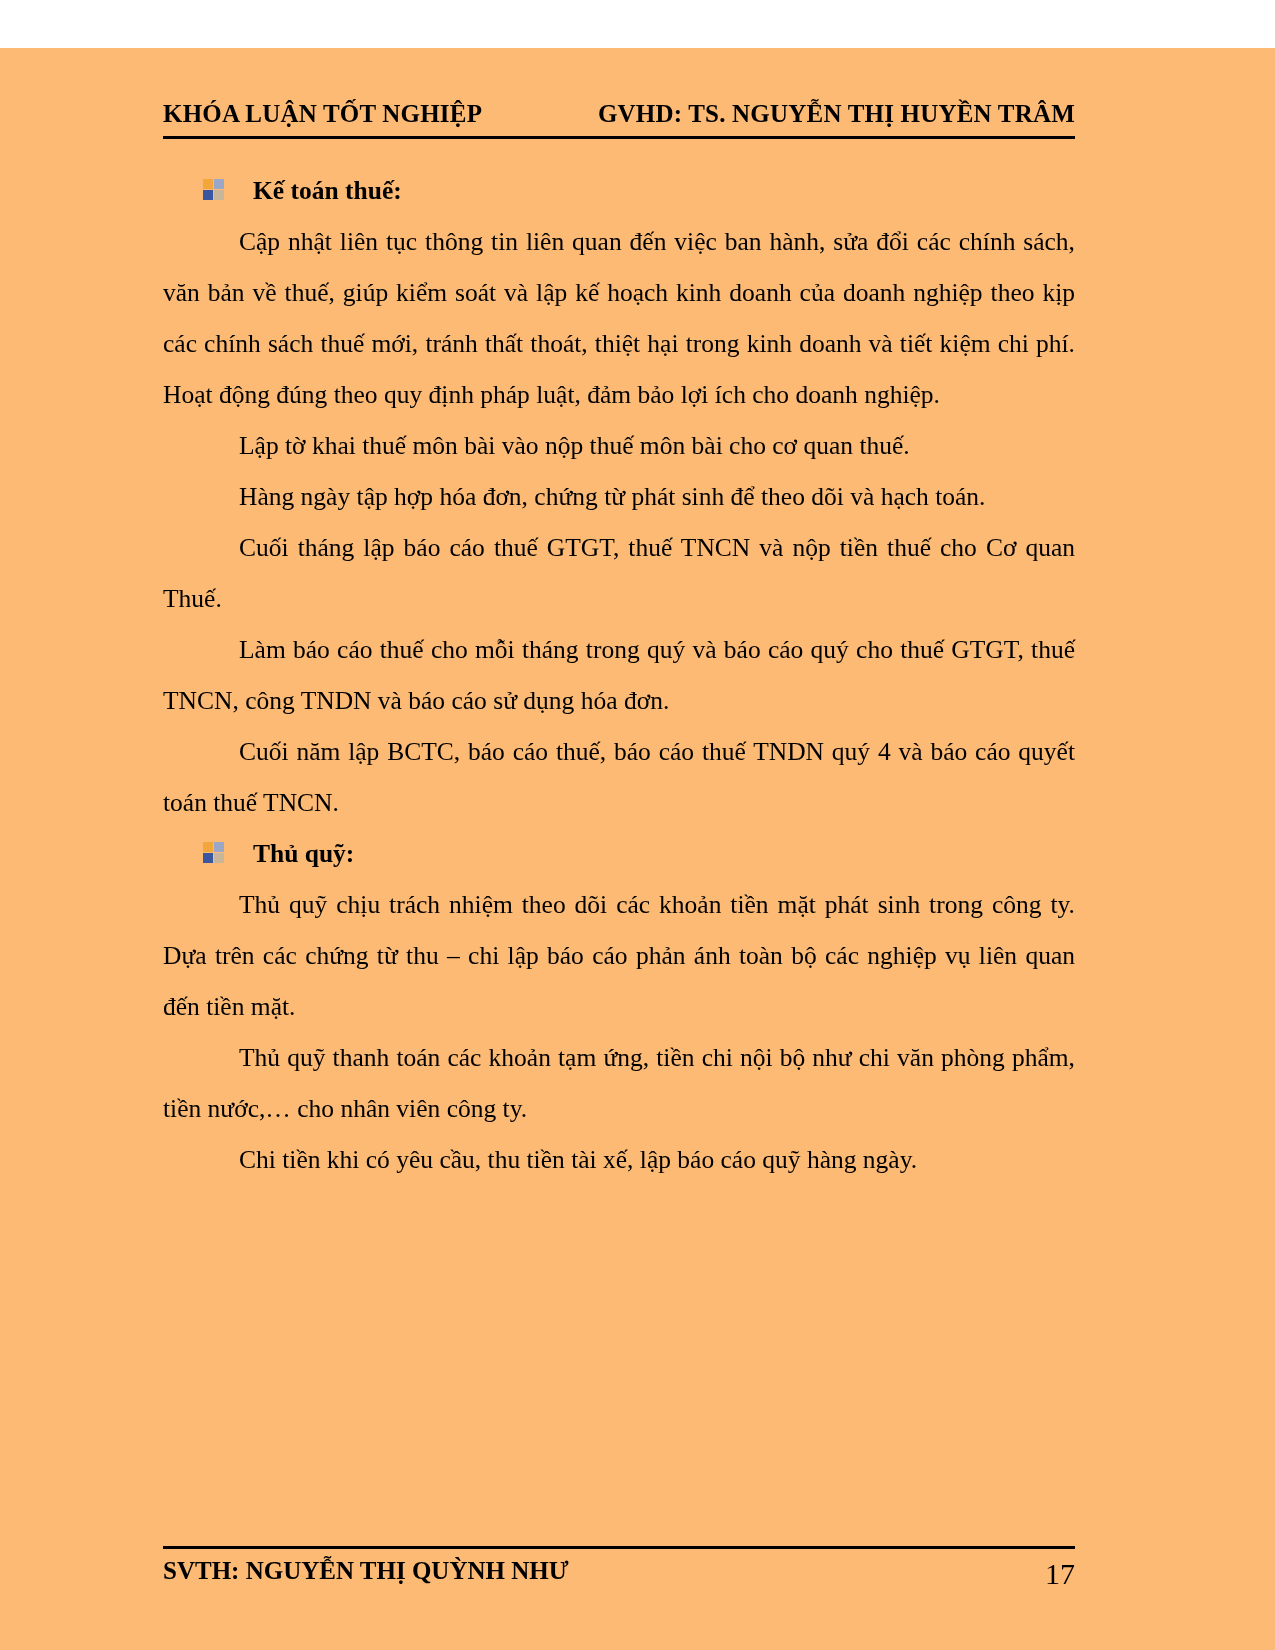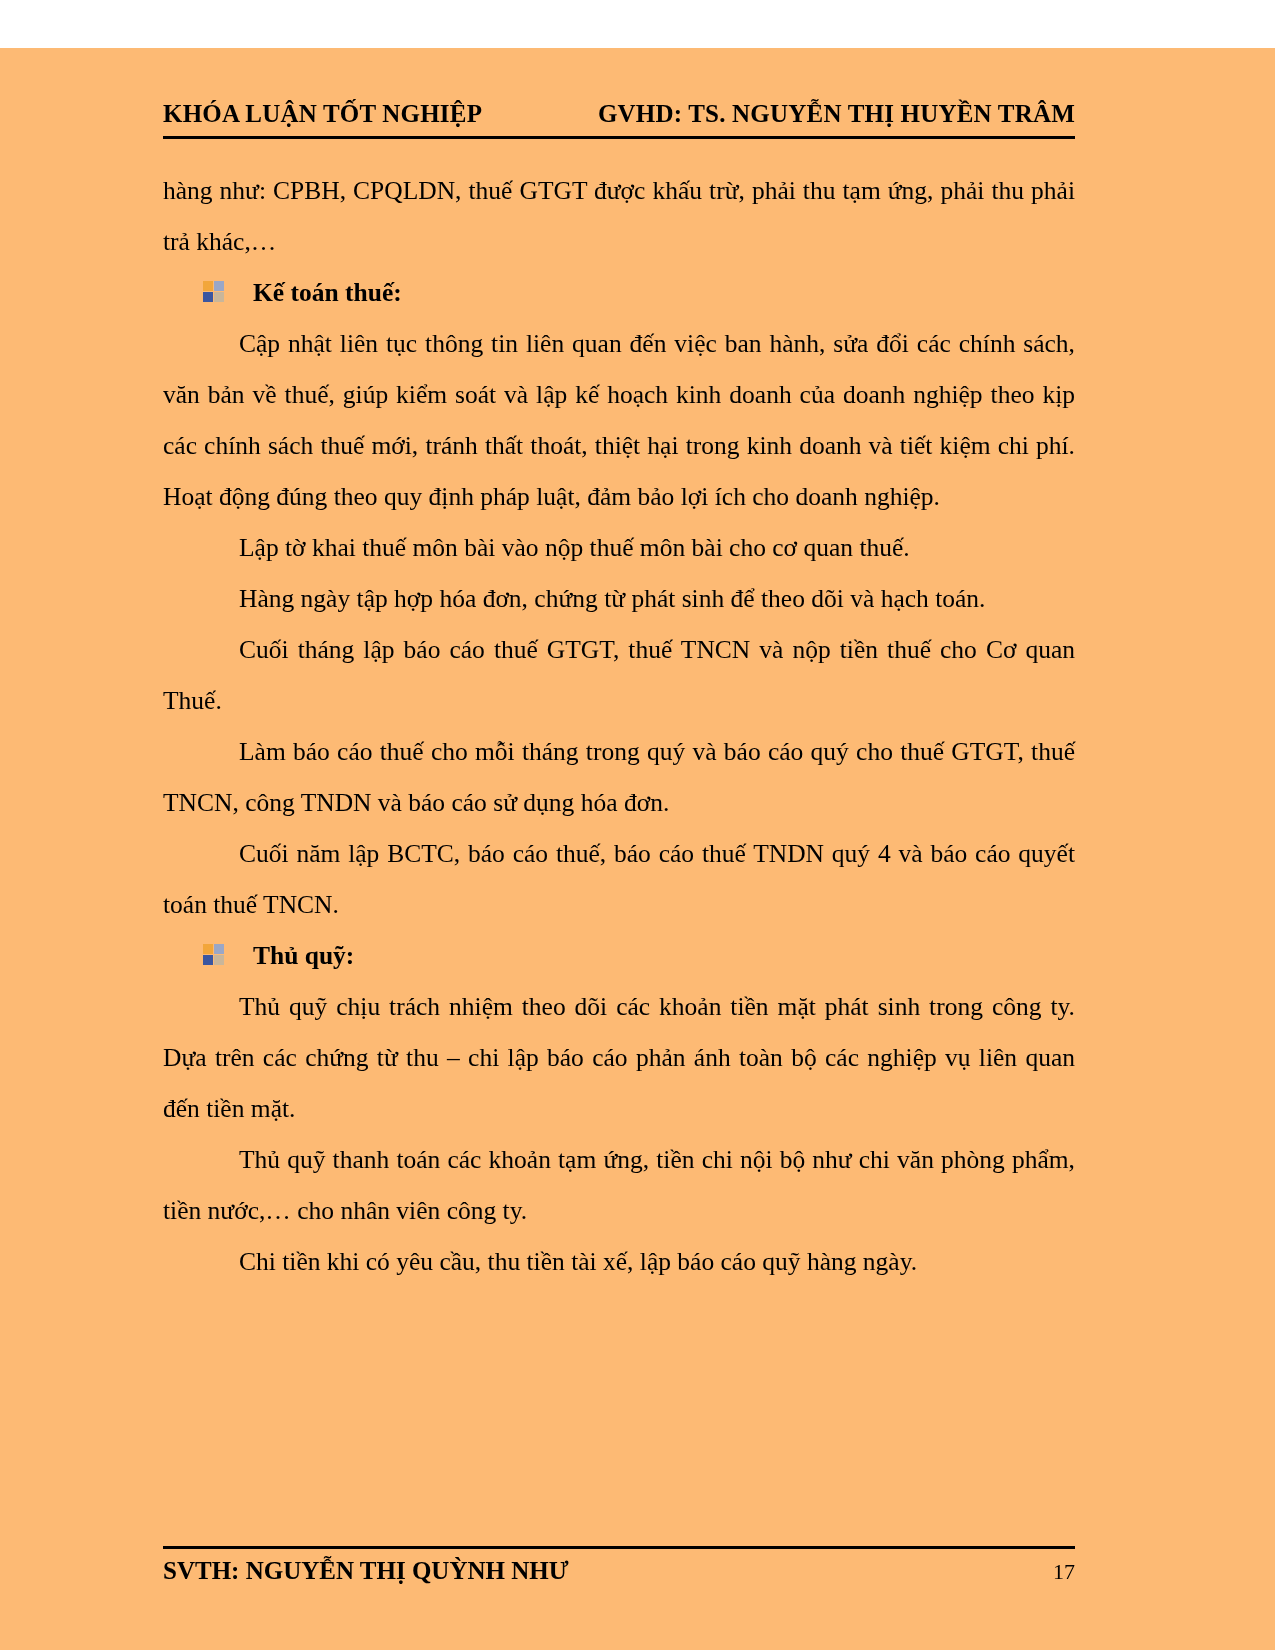--- a/index.html
+++ b/index.html
@@ -92,46 +92,45 @@
     top: 1498px;
     width: 912px;
   }
   .rule-bottom {
     border-bottom: 3px solid #000;
     width: 912px;
   }
   .footer-row {
     display: flex;
     justify-content: space-between;
-    align-items: flex-end;
+    align-items: flex-start;
     font-weight: bold;
     font-size: 25px;
     padding-top: 8px;
   }
   .footer-page {
     font-weight: normal;
-    font-size: 22px;
+    font-size: 30px;
   }
 </style>
 </head>
 <body>
 
 <div class="page">
 
   <div class="content-area">
 
     <div class="header-row">
       <span class="header-left">KHÓA LUẬN TỐT NGHIỆP</span>
       <span class="header-right">GVHD: TS. NGUYỄN THỊ HUYỀN TRÂM</span>
     </div>
     <div class="rule-top"></div>
 
     <div class="body-text">
 
-      <p class="para noindent">hàng như: CPBH, CPQLDN, thuế GTGT được khấu trừ, phải thu tạm ứng, phải thu phải trả khác,…</p>
 
       <div class="bullet-line">
         <span class="bullet-icon">
           <i class="q1"></i>
             <i class="q2"></i>
             <i class="q3"></i>
             <i class="q4"></i>
         </span>
         <span class="bullet-label">Kế toán thuế:</span>
       </div>

